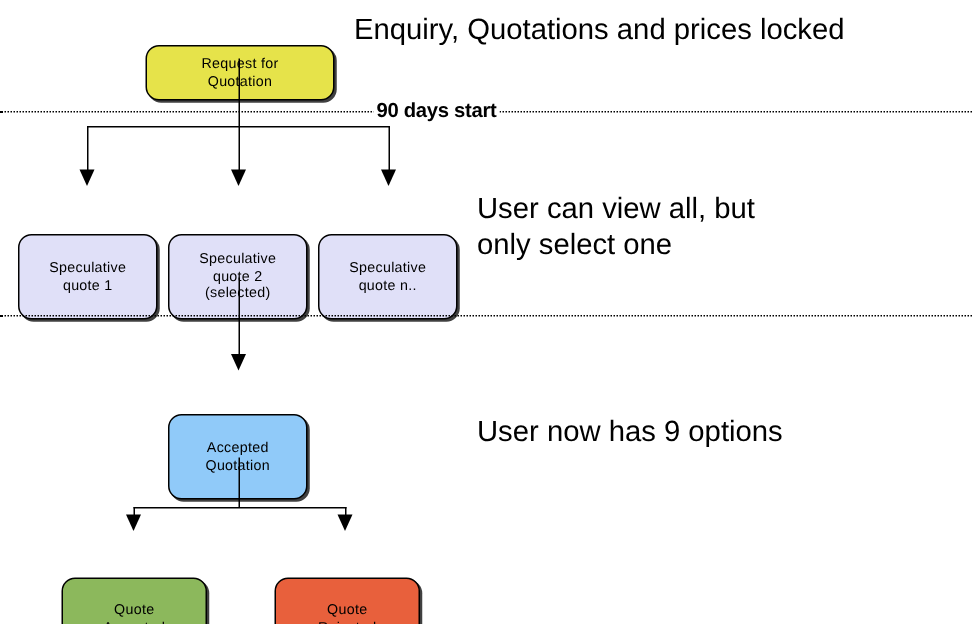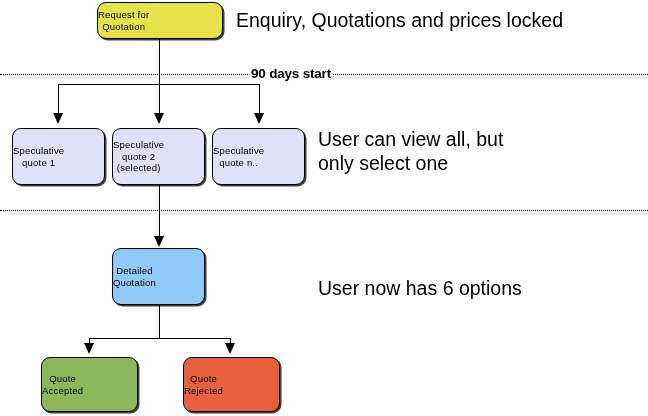--- a/index.html
+++ b/index.html
@@ -6,27 +6,28 @@
   body{width:648px;height:416px;overflow:hidden;
        font-family:"Liberation Sans","DejaVu Sans",sans-serif;color:#000;}
   #stage{position:relative;width:648px;height:416px;background:#fff;}
 
   
   .node{
     position:absolute;
     border:1.6px solid #000;
     border-radius:9px;
     box-sizing:border-box;
-    display:flex;align-items:center;
+    display:flex;align-items:center;justify-content:center;
     text-align:center;
     font-size:9.5px;
     line-height:11.5px;
     letter-spacing:.2px;
     color:#000;
     box-shadow:1.5px 1.5px 0 rgba(0,0,0,0.75);
+    margin-top:28px;
   }
   .node span{display:block;}
 
   
   .note{
     position:absolute;
     font-size:19.5px;
     line-height:24px;
     color:#000;
     white-space:pre-line;
@@ -100,21 +101,21 @@
     <span style="white-space: pre-line;">Speculative
 quote n..</span>
   </div>
 
   <div class="vline" style="left:159px;top:185px;height:52px;"></div>
   <div class="arrowhead" style="left:154px;top:236px;"></div>
 
   <div class="divider" style="top:210px;"></div>
 
   <div class="node" style="left:112px;top:248px;width:93px;height:57px;background:#90CAF9;">
-    <span style="white-space: pre-line;">Detailed
+    <span style="white-space: pre-line;">Accepted
 Quotation</span>
   </div>
 
   <div class="vline" style="left:159px;top:305px;height:33px;"></div>
   <div class="hline" style="left:89px;top:338px;width:142px;"></div>
 
   <div class="vline" style="left:89px;top:338px;height:6px;"></div>
   <div class="arrowhead" style="left:84px;top:343px;"></div>
 
   <div class="vline" style="left:230px;top:338px;height:6px;"></div>
@@ -128,15 +129,15 @@
   <div class="node" style="left:183px;top:357px;width:97px;height:55px;background:#E8603C;">
     <span style="white-space: pre-line;">Quote
 Rejected</span>
   </div>
 
   <div class="note" style="left: 318px; top: 127px; white-space: pre-line;">User can view all, but
 only select one</div>
 
   <div class="note" style="left: 236px; top: 8px; white-space: pre-line;">Enquiry, Quotations and prices locked</div>
 
-  <div class="note" style="left: 318px; top: 276px; white-space: pre-line;">User now has 6 options</div>
+  <div class="note" style="left: 318px; top: 276px; white-space: pre-line;">User now has 9 options</div>
 
 </div>
 
 </body></html>

